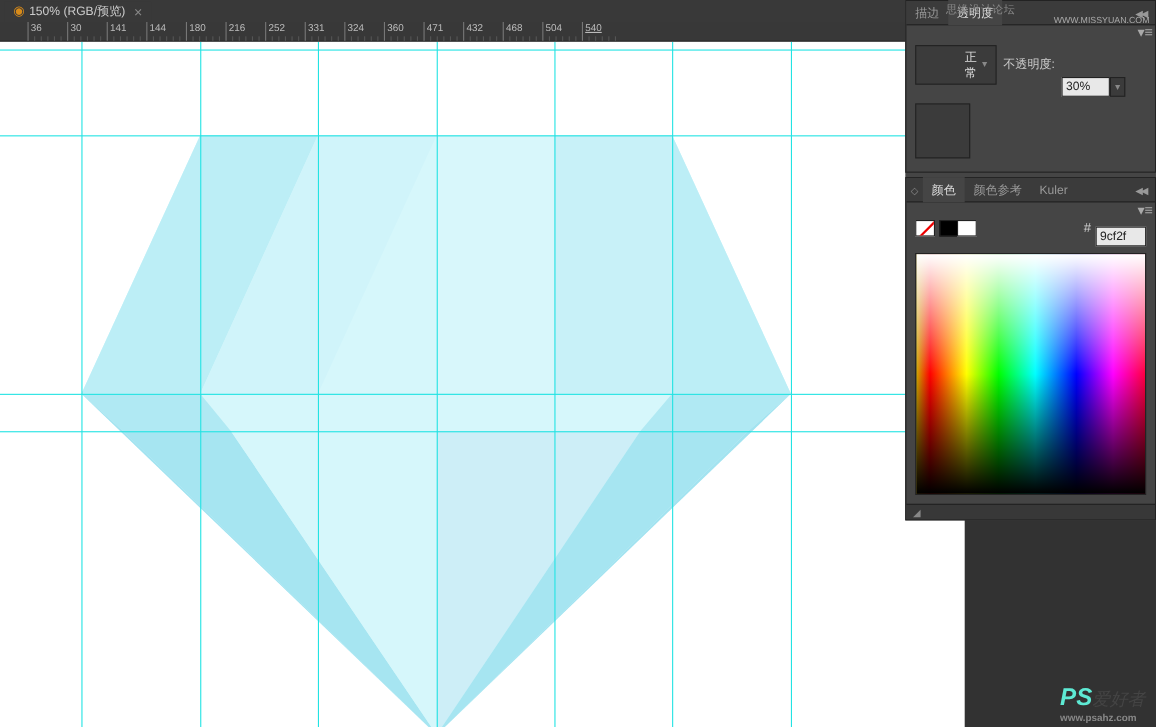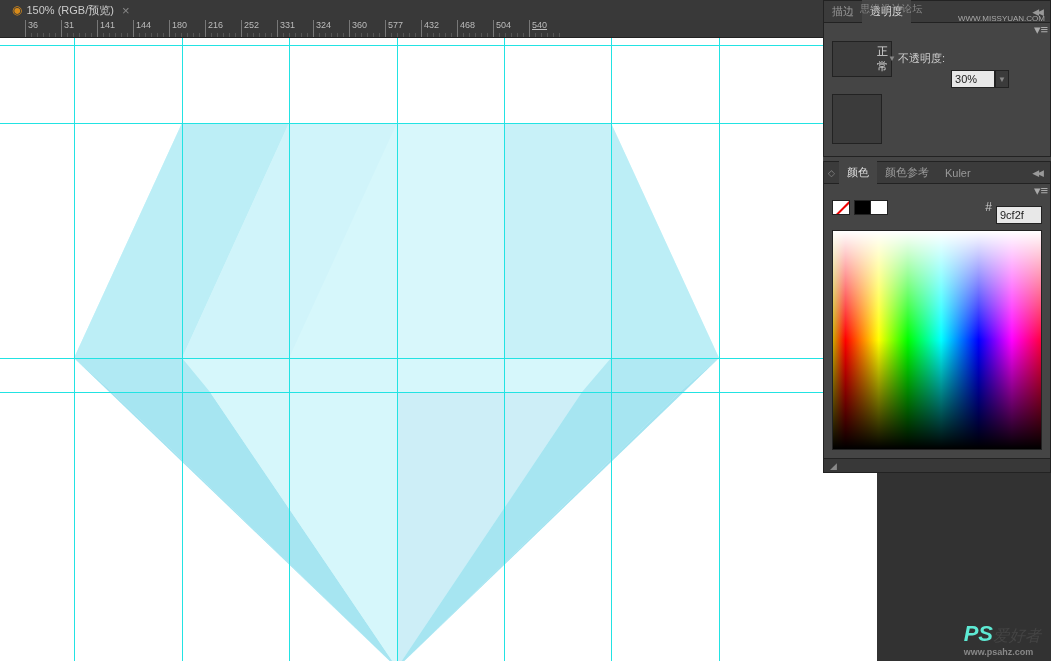--- a/index.html
+++ b/index.html
@@ -86,21 +86,21 @@
   </div>
 </div>
 
 <div class="ruler-h">
     <div class="ruler-tick" style="left: 25px;">36</div>
     <div class="ruler-sub" style="left: 31px;"></div>
     <div class="ruler-sub" style="left: 37px;"></div>
     <div class="ruler-sub" style="left: 43px;"></div>
     <div class="ruler-sub" style="left: 49px;"></div>
     <div class="ruler-sub" style="left: 55px;"></div>
-    <div class="ruler-tick" style="left: 61px;">31</div>
+    <div class="ruler-tick" style="left: 61px;">30</div>
     <div class="ruler-sub" style="left: 67px;"></div>
     <div class="ruler-sub" style="left: 73px;"></div>
     <div class="ruler-sub" style="left: 79px;"></div>
     <div class="ruler-sub" style="left: 85px;"></div>
     <div class="ruler-sub" style="left: 91px;"></div>
     <div class="ruler-tick" style="left: 97px;">141</div>
     <div class="ruler-sub" style="left: 103px;"></div>
     <div class="ruler-sub" style="left: 109px;"></div>
     <div class="ruler-sub" style="left: 115px;"></div>
     <div class="ruler-sub" style="left: 121px;"></div>
@@ -140,21 +140,21 @@
     <div class="ruler-sub" style="left: 325px;"></div>
     <div class="ruler-sub" style="left: 331px;"></div>
     <div class="ruler-sub" style="left: 337px;"></div>
     <div class="ruler-sub" style="left: 343px;"></div>
     <div class="ruler-tick" style="left: 349px;">360</div>
     <div class="ruler-sub" style="left: 355px;"></div>
     <div class="ruler-sub" style="left: 361px;"></div>
     <div class="ruler-sub" style="left: 367px;"></div>
     <div class="ruler-sub" style="left: 373px;"></div>
     <div class="ruler-sub" style="left: 379px;"></div>
-    <div class="ruler-tick" style="left: 385px;">577</div>
+    <div class="ruler-tick" style="left: 385px;">471</div>
     <div class="ruler-sub" style="left: 391px;"></div>
     <div class="ruler-sub" style="left: 397px;"></div>
     <div class="ruler-sub" style="left: 403px;"></div>
     <div class="ruler-sub" style="left: 409px;"></div>
     <div class="ruler-sub" style="left: 415px;"></div>
     <div class="ruler-tick" style="left: 421px;">432</div>
     <div class="ruler-sub" style="left: 427px;"></div>
     <div class="ruler-sub" style="left: 433px;"></div>
     <div class="ruler-sub" style="left: 439px;"></div>
     <div class="ruler-sub" style="left: 445px;"></div>
@@ -226,21 +226,21 @@
   <div class="panel" style="position:relative;">
     <div class="tab-strip">
       <span class="ptab">描边</span>
       <span class="ptab active">透明度</span>
       <span style="flex:1"></span>
       <span class="collapse-arrows">◀◀</span>
     </div>
     <span class="panel-menu" style="top:24px;">▾≡</span>
     <div class="trans-body">
       <div class="row">
-        <div class="dropdown" style="width:60px;padding-left:44px;">
+        <div class="dropdown" style="width:74px;padding-left:44px;">
           <span>正常</span>
           <span class="chev">▼</span>
         </div>
         <span class="label">不透明度:</span>
         <div style="display:flex;margin-top:41px;">
           <input class="num-input" value="30%" style="">
           <div class="dropdown" style="width:14px;padding:2px;justify-content:center;">
               <span class="chev">▼</span>
             </div>
         </div>

